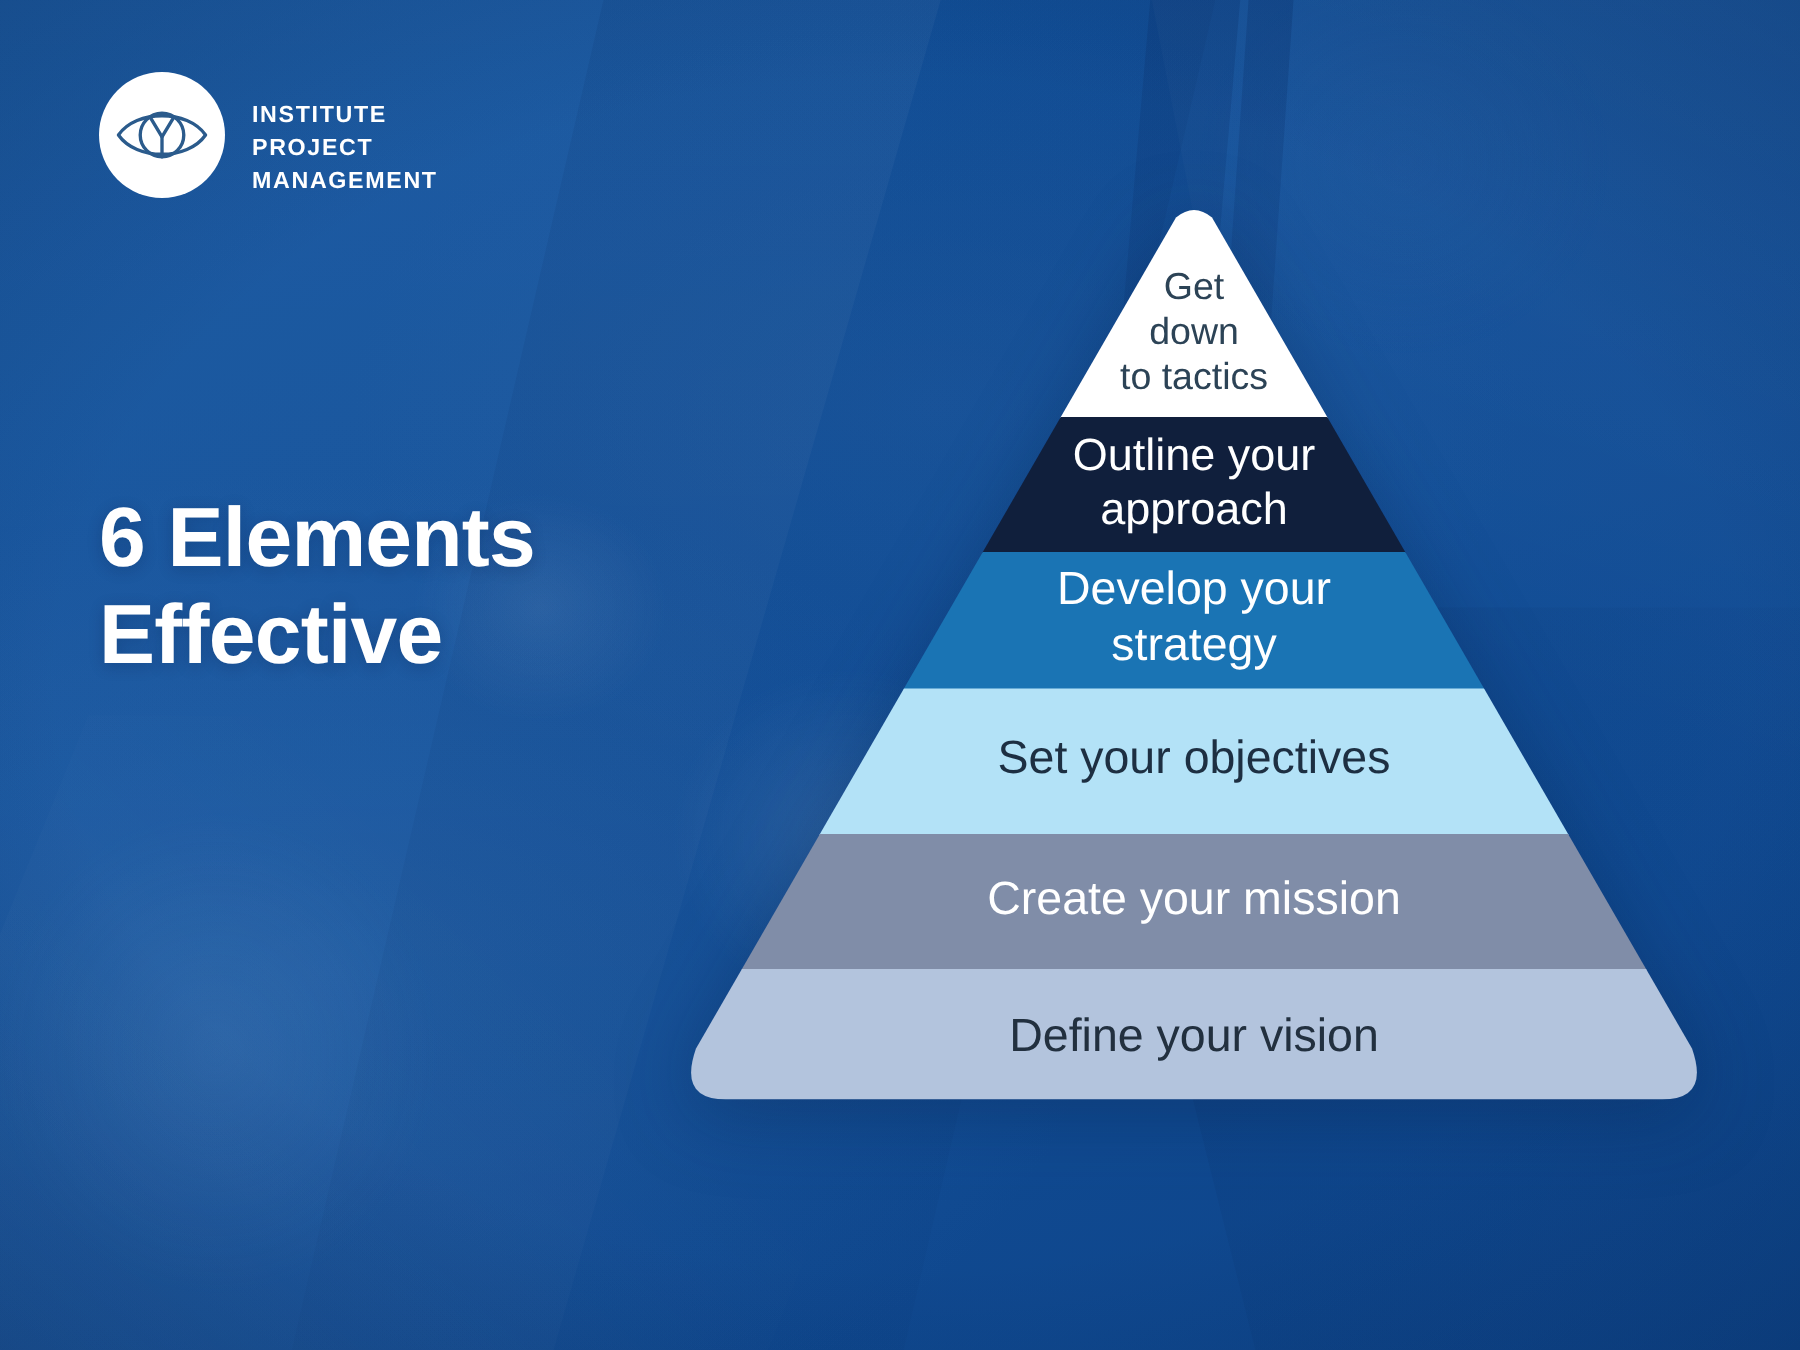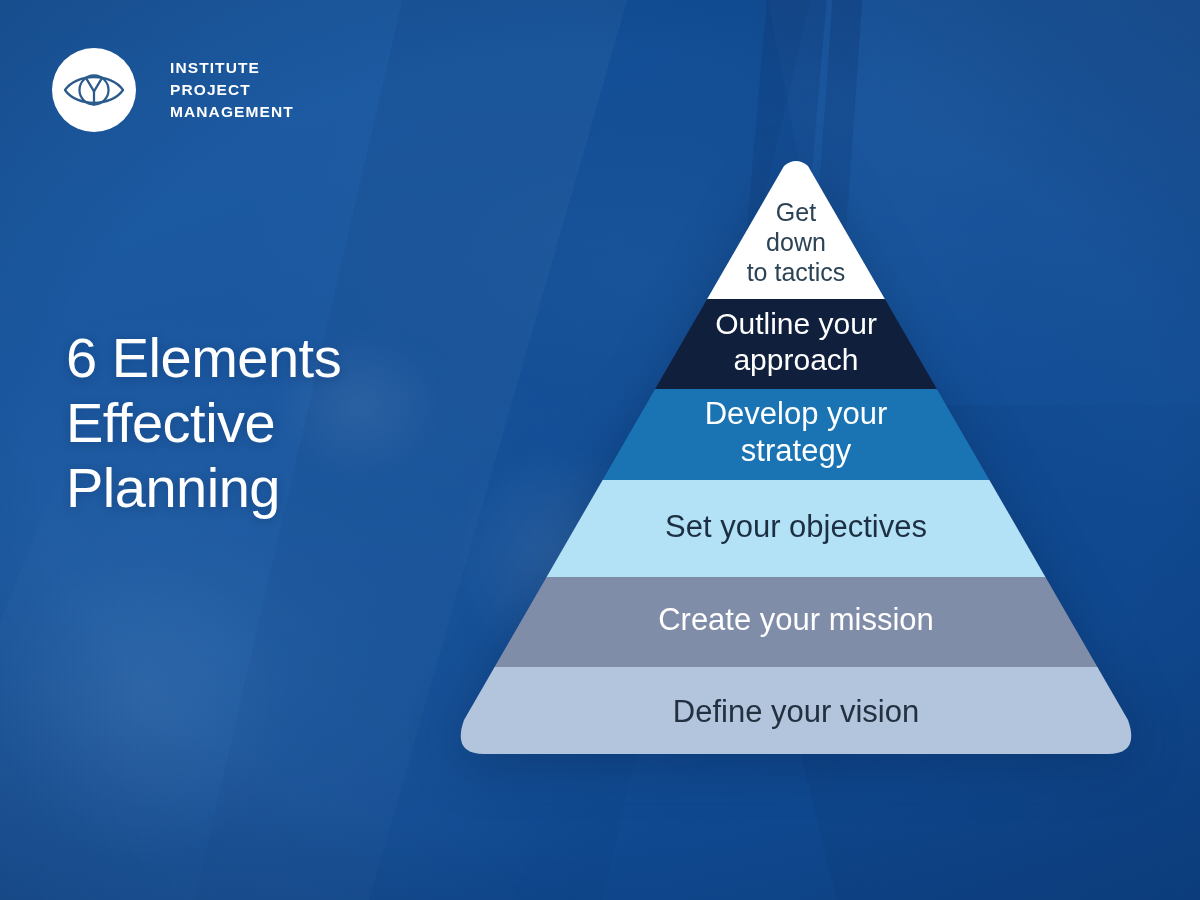--- a/index.html
+++ b/index.html
@@ -73,22 +73,22 @@
     background:linear-gradient(180deg, rgba(10,50,110,.32), rgba(10,50,110,0));
     transform:skewX(-4deg);
   }
   .vig {
     position:absolute; inset:0;
     background:radial-gradient(ellipse 85% 80% at 50% 50%, rgba(0,0,0,0) 55%, rgba(3,32,74,.35) 100%);
   }
 
   
   #logo-block {
-    position:absolute; left:52px; top:48px;
-    display:flex; align-items:center; gap:34px;
+    position:absolute; left:66px; top:48px;
+    display:flex; align-items:flex-end; gap:18px;
   }
   #logo-mark {
     width:84px; height:84px; border-radius:50%;
     background:#ffffff;
     display:flex; align-items:center; justify-content:center;
     flex:0 0 auto;
   }
   #logo-mark svg { display:block; }
   #logo-words {
     color:#ffffff;
@@ -99,30 +99,30 @@
     text-transform:uppercase;
     white-space:nowrap;
   }
 
   
   #headline {
     position:absolute; left:66px; top:326px;
     width:430px;
     color:#ffffff;
     font-size:56px;
-    font-weight:400;
+    font-weight:700;
     line-height:1.16;
     letter-spacing:-0.5px;
     text-shadow:0 2px 10px rgba(0,20,55,.22);
   }
 
   
   #pyramid-wrap {
     position:absolute;
-    left:452px; top:160px;
+    left:452px; top:139px;
     width:688px; height:600px;
     filter:drop-shadow(0 10px 26px rgba(2,26,62,.30));
   }
   #pyramid-svg { display:block; width:688px; height:600px; }
   .tier-label {
     font-family:"Liberation Sans", sans-serif;
     font-weight:400;
     text-anchor:middle;
     dominant-baseline:middle;
   }
@@ -160,21 +160,20 @@
     <div id="logo-words">
       <div>INSTITUTE</div>
       <div>PROJECT</div>
       <div>MANAGEMENT</div>
     </div>
   </div>
 
   <h1 id="headline">
     <div>6 Elements</div>
     <div>Effective</div>
-    <div>Planning</div>
   </h1>
 
   <div id="pyramid-wrap">
     <svg id="pyramid-svg" viewBox="0 0 688 600">
       <defs>
         <clipPath id="pyramid-clip">
           <path d="M 332 6 Q 344 -4 356 6 L 676 560 Q 688 594 656 594 L 32 594 Q 0 594 12 560 Z"></path>
         </clipPath>
       </defs>
       <g clip-path="url(#pyramid-clip)" id="tier-layer">

